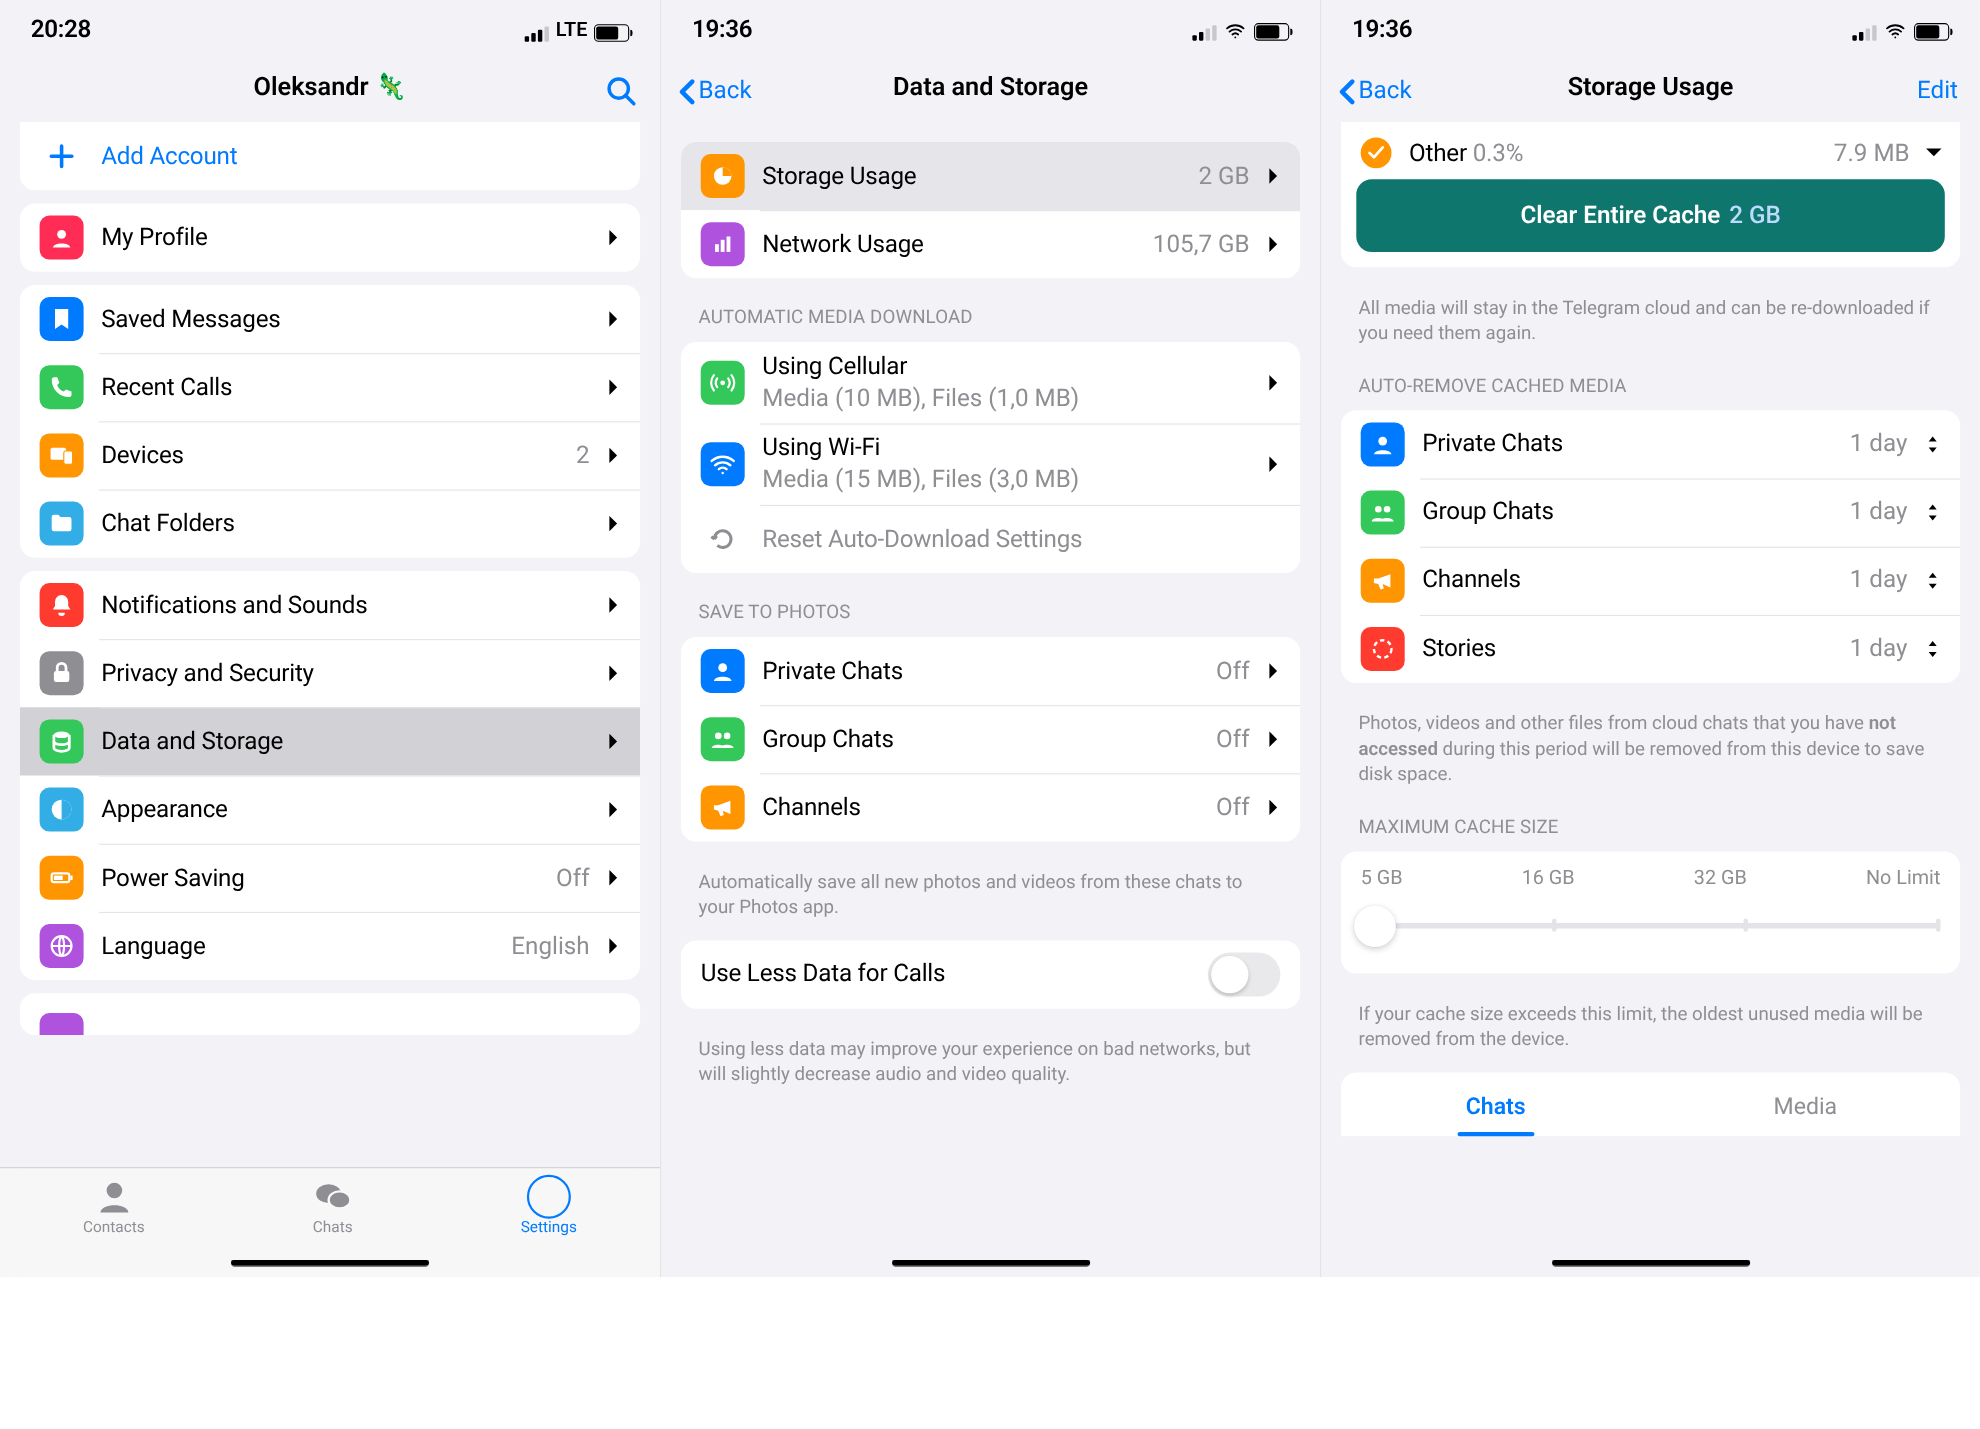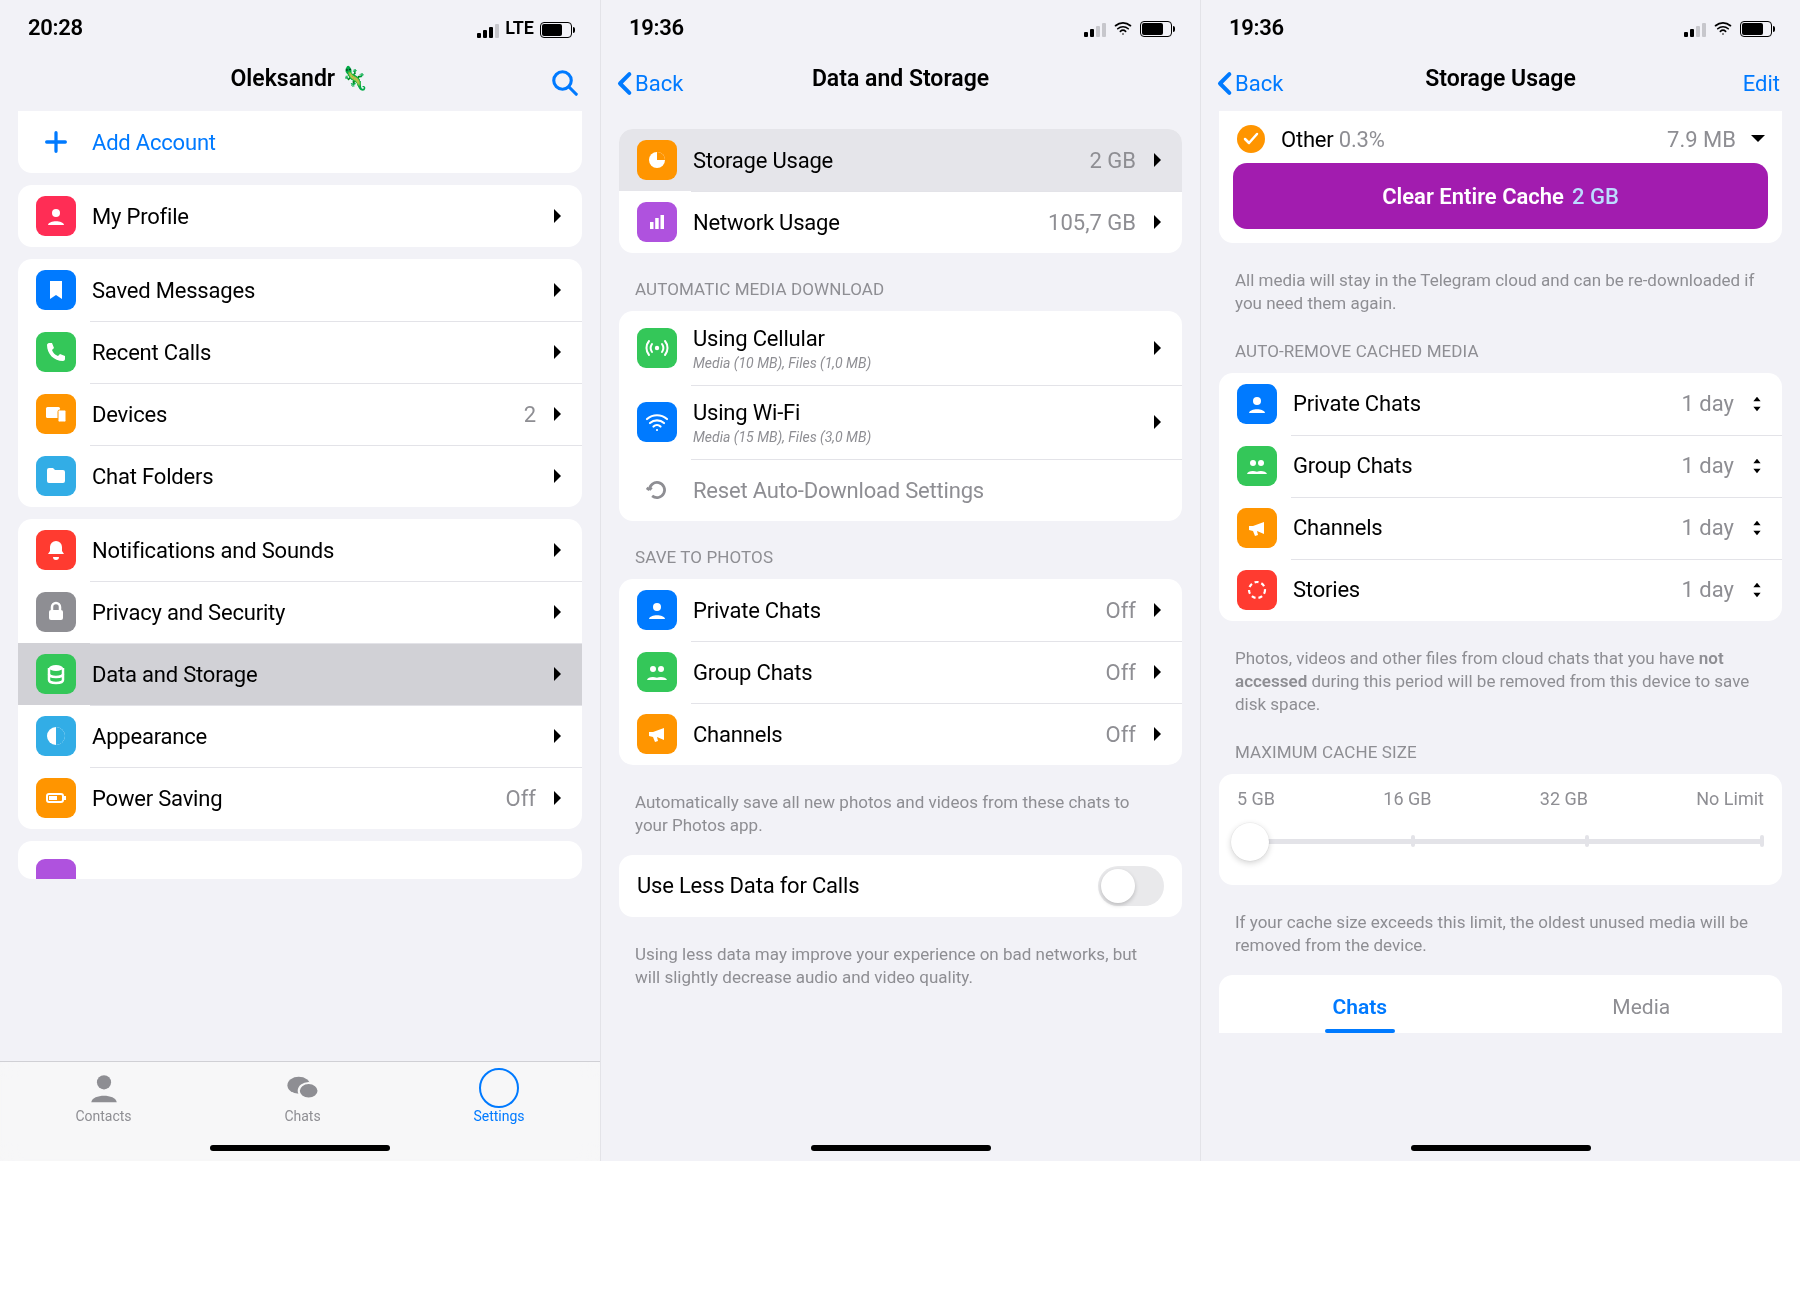--- a/index.html
+++ b/index.html
@@ -29,21 +29,21 @@
   
   .scroll { flex:1 1 auto; overflow:hidden; }
   .group { margin: 12px 18px 0; background:#fff; border-radius:14px; overflow:hidden; }
   .cell { display:flex; align-items:center; min-height:62px; padding:0 18px; gap:16px; position:relative; }
   .cell.highlight { background:#d1d1d6; }
   .cell.highlight-lite { background:#e5e5ea; }
   .cell + .cell::before { content:""; position:absolute; top:0; left:72px; right:0; height:1px; background:#e3e3e8; }
   .icon-sq { width:40px; height:40px; border-radius:9px; flex-shrink:0; display:flex; align-items:center; justify-content:center; color:#fff; }
   .icon-sq svg { width:24px; height:24px; }
   .cell .label { flex:1 1 auto; font-size:22px; letter-spacing:-0.2px; }
-  .cell .sub { font-size:14px; color:#8e8e93; margin-top:2px;font-style:italic; }
+  .cell .sub { font-size:22px; color:#8e8e93; margin-top:2px; }
   .cell .col { display:flex; flex-direction:column; flex:1 1 auto; gap:2px; }
   .cell .trail { color:#8e8e93; font-size:22px; display:flex; align-items:center; gap:10px; }
   .chev { width:12px; height:18px; flex-shrink:0; }
   .updown { width:14px; height:20px; }
 
   .tab-bar { height:100px; background:#f8f8f8cc; backdrop-filter:blur(10px); border-top:1px solid #d0d0d5; display:flex; justify-content:space-around; padding-top:8px; position:absolute; bottom:0; width:100%; }
   .tab-item { display:flex; flex-direction:column; align-items:center; gap:2px; color:#8e8e93; }
   .tab-item.active { color:#007aff; }
   .tab-item .ticon { width:40px; height:36px; display:flex; align-items:center; justify-content:center; }
   .tab-item .tlabel { font-size:14px; }
@@ -55,21 +55,21 @@
 
   .reset-icon { width:26px; height:26px; }
   .reset-icon path { stroke:#8e8e93; stroke-width:2.5; fill:none; }
 
   .switch { width:66px; height:40px; border-radius:20px; background:#e9e9eb; position:relative; }
   .switch .knob { position:absolute; top:3px; left:3px; width:34px; height:34px; background:#fff; border-radius:50%; box-shadow:0 2px 4px rgba(0,0,0,0.2);}
 
   .checkbox-round { width:28px; height:28px; border-radius:50%; background:#ff9500; display:flex; align-items:center; justify-content:center; }
   .checkbox-round svg { width:16px; height:16px; }
 
-  .big-button { margin: 0 14px; background:#a21caf; color:#fff; border-radius:14px; height:66px; display:flex; align-items:center; justify-content:center; font-size:22px; font-weight:600; gap:8px;}
+  .big-button { margin: 0 14px; background:#0f766e; color:#fff; border-radius:14px; height:66px; display:flex; align-items:center; justify-content:center; font-size:22px; font-weight:600; gap:8px;}
   .big-button .muted { color: #bcdcff; font-weight:500;}
 
   .slider { position:relative; height:38px; margin:14px 0 8px;}
   .slider-track { position:absolute; left:0; right:0; top:16px; height:5px; background:#e3e3e8; border-radius:3px;}
   .slider-tick { position:absolute; top:12px; width:4px; height:12px; background:#e3e3e8; border-radius:2px;}
   .slider-knob { position:absolute; top:0; width:38px; height:38px; border-radius:50%; background:#fff; box-shadow:0 2px 6px rgba(0,0,0,0.18), 0 0 0 0.5px rgba(0,0,0,0.05);}
   .slider-labels { display:flex; justify-content:space-between; font-size:18px; color:#8e8e93;}
 
   .seg-tabs { display:flex; background:#fff; height:58px; align-items:flex-end; border-top-left-radius:14px; border-top-right-radius:14px; margin:18px 18px 0;}
   .seg-tab { flex:1; text-align:center; font-size:21px; color:#8e8e93; padding-bottom:14px; position:relative;}
@@ -262,20 +262,33 @@
                 <rect x="20" y="10" width="2" height="4" fill="#fff"></rect>
                 <rect x="5" y="10" width="8" height="4" fill="#fff"></rect>
               </svg>
             </span>
         <span class="label">Power Saving</span>
         <span class="trail">Off</span>
         <svg class="chev">
               <use href="#i-chev"></use>
             </svg>
       </div>
+      <div class="cell">
+        <span class="icon-sq" style="background:#af52de">
+              <svg viewBox="0 0 24 24">
+                <circle cx="12" cy="12" r="9" stroke="#fff" stroke-width="2" fill="none"></circle>
+                <path d="M3 12h18M12 3c3 3 3 15 0 18M12 3c-3 3-3 15 0 18" stroke="#fff" stroke-width="2" fill="none"></path>
+              </svg>
+            </span>
+        <span class="label">Language</span>
+        <span class="trail">English</span>
+        <svg class="chev">
+              <use href="#i-chev"></use>
+            </svg>
+      </div>
     </div>
 
     <div class="group" style="margin-bottom:120px;">
       <div class="cell" style="min-height:30px;">
         <span class="icon-sq" style="background:#af52de;height:20px;width:40px;border-bottom-left-radius:0;border-bottom-right-radius:0;margin-top:18px;"></span>
       </div>
     </div>
   </div>
 
   <div class="tab-bar">

